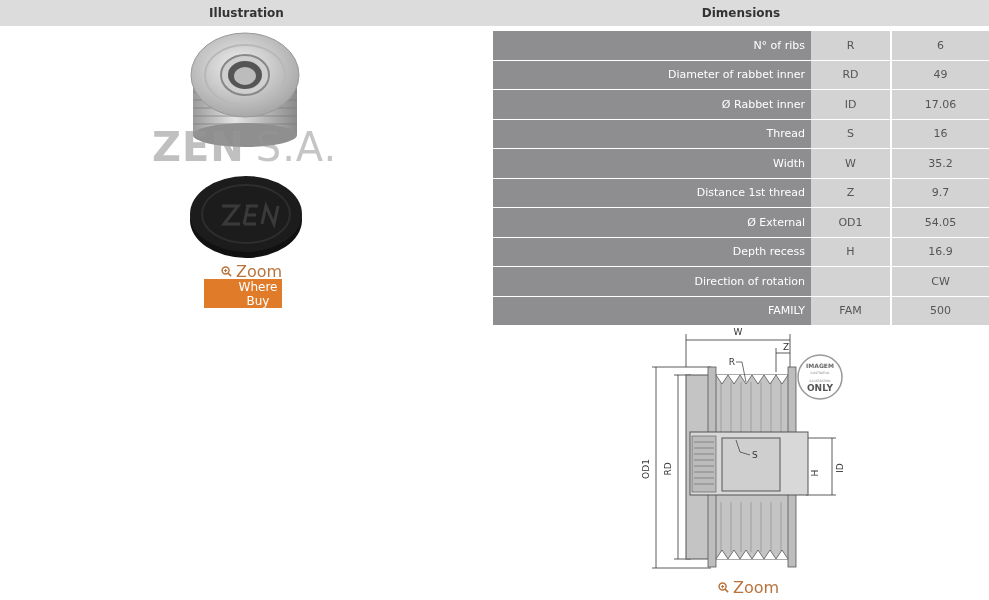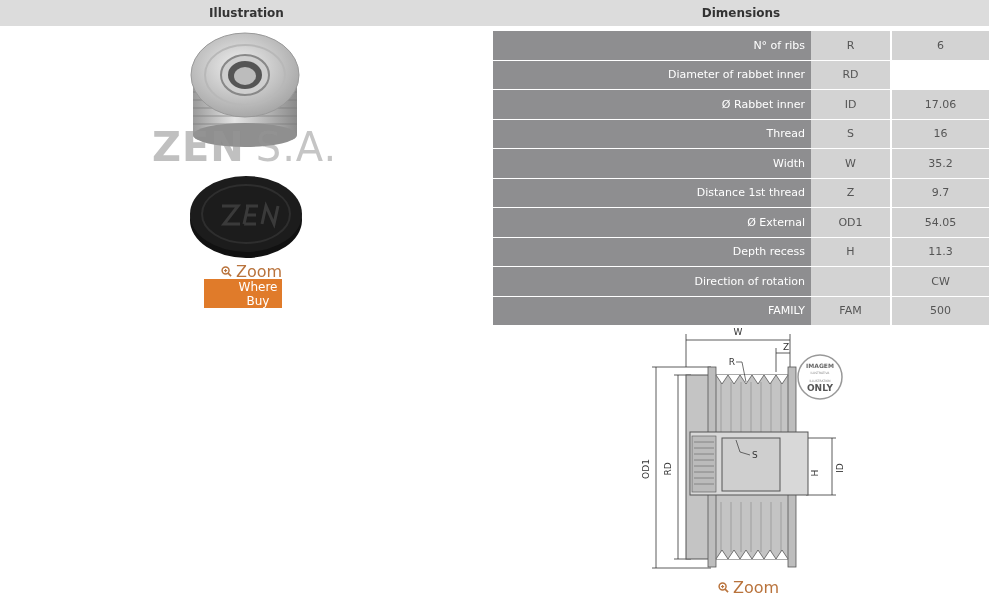--- a/index.html
+++ b/index.html
@@ -93,20 +93,21 @@
 
 <div class="dim-table" id="dim-table">
   <div class="dim-row">
       <div class="dim-label">N° of ribs</div>
       <div class="dim-code">R</div>
       <div class="dim-val">6</div>
     </div>
   <div class="dim-row">
       <div class="dim-label">Diameter of rabbet inner</div>
       <div class="dim-code">RD</div>
+      <div class="dim-val">49</div>
     </div>
   <div class="dim-row">
       <div class="dim-label">Ø Rabbet inner</div>
       <div class="dim-code">ID</div>
       <div class="dim-val">17.06</div>
     </div>
   <div class="dim-row">
       <div class="dim-label">Thread</div>
       <div class="dim-code">S</div>
       <div class="dim-val">16</div>
@@ -122,21 +123,21 @@
       <div class="dim-val">9.7</div>
     </div>
   <div class="dim-row">
       <div class="dim-label">Ø External</div>
       <div class="dim-code">OD1</div>
       <div class="dim-val">54.05</div>
     </div>
   <div class="dim-row">
       <div class="dim-label">Depth recess</div>
       <div class="dim-code">H</div>
-      <div class="dim-val">11.3</div>
+      <div class="dim-val">16.9</div>
     </div>
   <div class="dim-row">
       <div class="dim-label">Direction of rotation</div>
       <div class="dim-code"></div>
       <div class="dim-val">CW</div>
     </div>
   <div class="dim-row">
       <div class="dim-label">FAMILY</div>
       <div class="dim-code">FAM</div>
       <div class="dim-val">500</div>

